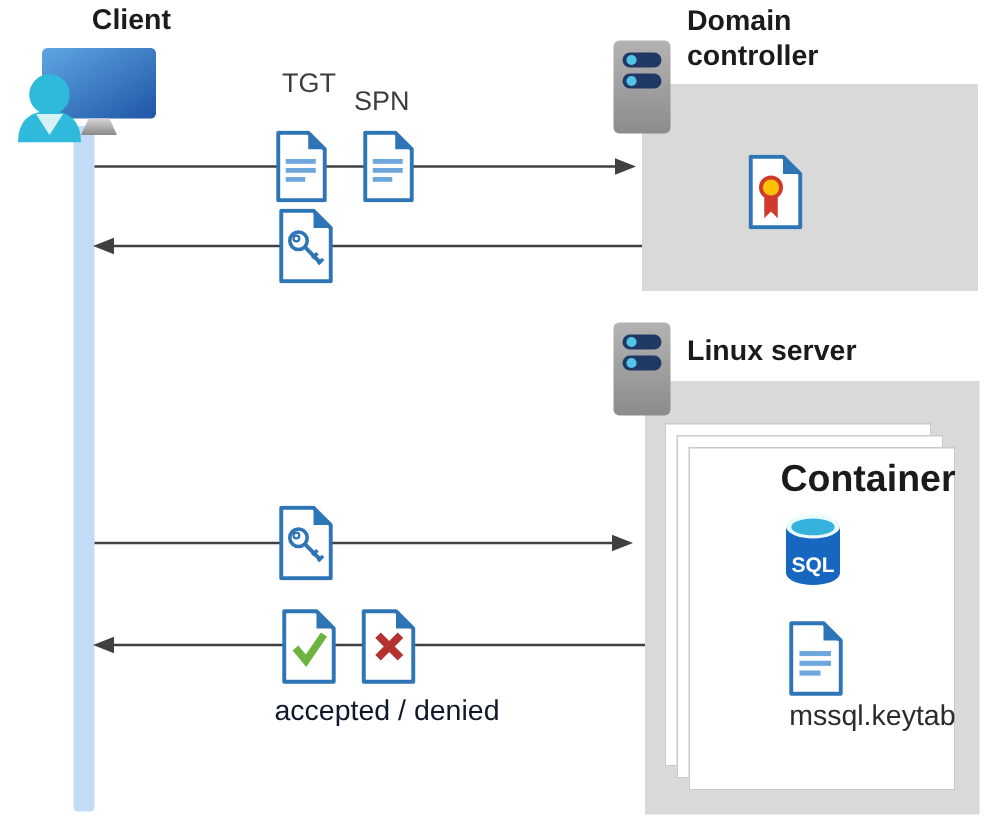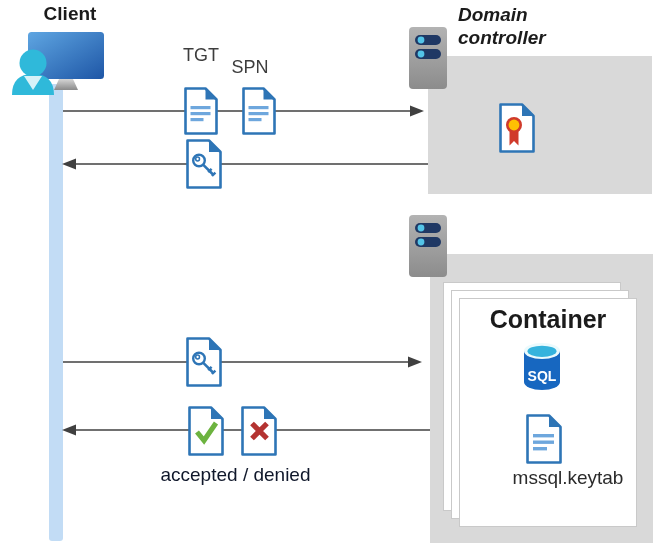--- a/index.html
+++ b/index.html
@@ -4,21 +4,21 @@
 <style>
   html,body{margin:0;padding:0;background:#fff;}
   .canvas{
     position:relative;width:660px;height:558px;background:#ffffff;
     font-family:"Liberation Sans",sans-serif;overflow:hidden;
   }
   .abs{position:absolute;}
   .title{font-weight:700;font-size:19px;color:#1b1b1b;line-height:23px;}
   .note{font-size:19px;color:#0f172a;}
   .small-note{font-size:18px;color:#3d3d3d;}
-  .center{text-align:center;}
+  .center{text-align:right;}
   .graybox{background:#d9d9d9;}
   .lifeline{
     left:49px;top:84px;width:14px;height:457px;
     background:#c2dcf5;border-radius:3px;z-index:1;
   }
   .card{
     width:178px;height:229px;background:#ffffff;
     border:1.5px solid #c9c9c9;box-sizing:border-box;
   }
   .z0{z-index:0}.z1{z-index:1}.z2{z-index:2}.z3{z-index:3}.z4{z-index:4}
@@ -82,40 +82,41 @@
   <div class="abs graybox z0" style="left:428px;top:56px;width:224px;height:138px;"></div>
 
   <svg class="abs z2" style="left:408px;top:26px;" width="40" height="64" viewBox="0 0 40 64">
     <rect x="1" y="1" width="38" height="62" rx="4" fill="url(#gsrv)"></rect>
     <rect x="7" y="9" width="26" height="10" rx="5" fill="#1f3864"></rect>
     <circle cx="13" cy="14" r="3.4" fill="#53c4e8"></circle>
     <rect x="7" y="23" width="26" height="10" rx="5" fill="#1f3864"></rect>
     <circle cx="13" cy="28" r="3.4" fill="#53c4e8"></circle>
   </svg>
 
-  <div class="abs title z2" style="left:458px;top:3px;width:120px;font-style:italic;">Domain controller</div>
+  <div class="abs title z2" style="left:458px;top:3px;width:120px;">Domain controller</div>
 
   <svg class="abs z2" style="left:498px;top:103px;" width="38" height="50" viewBox="0 0 38 50">
     <path d="M2.5 1.5 H24 L35.5 13 V48.5 H2.5 Z" fill="#ffffff" stroke="#2e75b6" stroke-width="2.6" stroke-linejoin="round"></path>
     <path d="M24 1.5 V13 H35.5 Z" fill="#2e75b6"></path>
     <path d="M11.5 28 H20.5 V42.5 L16 38 L11.5 42.5 Z" fill="#d03a2b"></path>
     <circle cx="16" cy="22" r="8" fill="#d03a2b"></circle>
     <circle cx="16" cy="22" r="5.4" fill="#ffc103"></circle>
   </svg>
 
   <div class="abs graybox z0" style="left:430px;top:254px;width:223px;height:289px;"></div>
 
   <svg class="abs z2" style="left:408px;top:214px;" width="40" height="64" viewBox="0 0 40 64">
     <rect x="1" y="1" width="38" height="62" rx="4" fill="url(#gsrv)"></rect>
     <rect x="7" y="9" width="26" height="10" rx="5" fill="#1f3864"></rect>
     <circle cx="13" cy="14" r="3.4" fill="#53c4e8"></circle>
     <rect x="7" y="23" width="26" height="10" rx="5" fill="#1f3864"></rect>
     <circle cx="13" cy="28" r="3.4" fill="#53c4e8"></circle>
   </svg>
 
+  <div class="abs title z2" style="left:458px;top:223px;width:190px;">Linux server</div>
 
   <div class="abs card z1" style="left:443px;top:282px;"></div>
   <div class="abs card z2" style="left:451px;top:290px;"></div>
   <div class="abs card z3" style="left:459px;top:298px;"></div>
 
   <div class="abs title center z4" style="left:459px;top:308px;width:178px;font-size:25px;">Container</div>
 
   <svg class="abs z4" style="left:520px;top:340px;" width="44" height="54" viewBox="0 0 44 54">
     <path d="M4 11 v31 a18 8 0 0 0 36 0 v-31 z" fill="#1767c0"></path>
     <ellipse cx="22" cy="11" rx="18" ry="8" fill="#eafafd"></ellipse>
@@ -124,21 +125,21 @@
   </svg>
 
   <svg class="abs z4" style="left:525px;top:414px;" width="38" height="50" viewBox="0 0 38 50">
     <path d="M2.5 1.5 H24 L35.5 13 V48.5 H2.5 Z" fill="#ffffff" stroke="#2e75b6" stroke-width="2.6" stroke-linejoin="round"></path>
     <path d="M24 1.5 V13 H35.5 Z" fill="#2e75b6"></path>
     <rect x="8" y="20" width="21" height="3.4" fill="#6ea7dd"></rect>
     <rect x="8" y="26.5" width="21" height="3.4" fill="#6ea7dd"></rect>
     <rect x="8" y="33" width="14" height="3.4" fill="#6ea7dd"></rect>
   </svg>
 
-  <div class="abs note center z4" style="left:459px;top:467px;width:178px;color:#2b2b2b;padding-left:20px;">mssql.keytab</div>
+  <div class="abs note center z4" style="left:459px;top:467px;width:178px;color:#2b2b2b;">mssql.keytab</div>
 
   <div class="abs small-note center z2" style="left:178px;top:45px;width:46px;">TGT</div>
   <div class="abs small-note center z2" style="left:227px;top:57px;width:46px;">SPN</div>
 
   <svg class="abs z2" style="left:183px;top:87px;" width="36" height="48" viewBox="0 0 36 48">
     <path d="M2.5 1.5 H22.5 L33.5 12.5 V46.5 H2.5 Z" fill="#ffffff" stroke="#2e75b6" stroke-width="2.6" stroke-linejoin="round"></path>
     <path d="M22.5 1.5 V12.5 H33.5 Z" fill="#2e75b6"></path>
     <rect x="7.5" y="19" width="20" height="3.2" fill="#6ea7dd"></rect>
     <rect x="7.5" y="25" width="20" height="3.2" fill="#6ea7dd"></rect>
     <rect x="7.5" y="31" width="13" height="3.2" fill="#6ea7dd"></rect>

